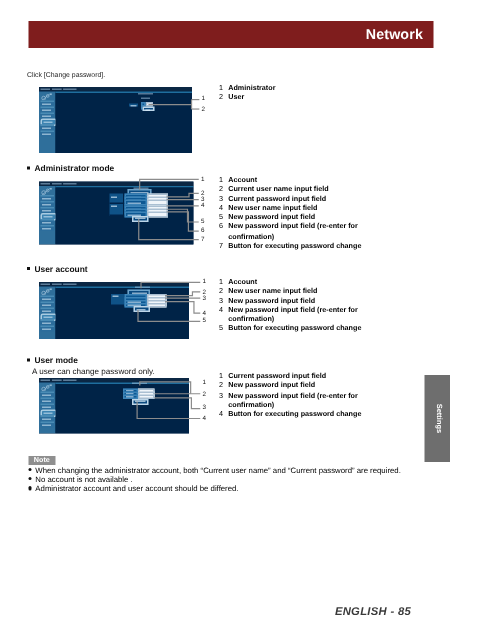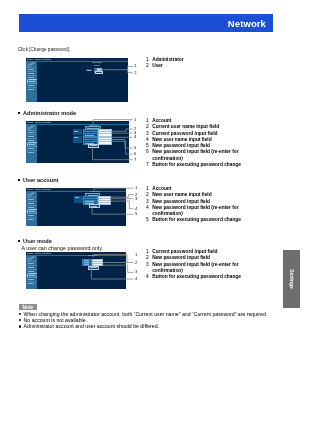--- a/index.html
+++ b/index.html
@@ -2,21 +2,21 @@
 <html><head>
 <meta charset="utf-8">
 <style>
   html,body{margin:0;padding:0;}
   body{width:300px;height:424px;background:#fff;
        font-family:"Liberation Sans",sans-serif;position:relative;overflow:hidden;
        -webkit-font-smoothing:antialiased;}
   .page{position:absolute;left:0;top:0;width:300px;height:424px;}
 
   
-  .hdr{position:absolute;left:19px;top:14px;width:254px;height:18px;background:#1d4ed8;}
+  .hdr{position:absolute;left:19px;top:14px;width:254px;height:18px;background:#7f1d1d;padding-left:16px;}
   .hdr-title{position:absolute;right:7px;top:3.5px;color:#fff;font-size:9.5px;
              font-weight:bold;letter-spacing:.1px;line-height:11px;}
 
   
   .h1{position:absolute;left:16px;top:36.5px;font-size:8px;font-weight:bold;color:#111;
       line-height:9px;white-space:nowrap;letter-spacing:-0.05px;}
   .h1 .sq{display:inline-block;width:6px;height:6px;background:#111;margin-right:3px;}
   .h2{position:absolute;font-size:5.6px;font-weight:bold;color:#111;line-height:7px;white-space:nowrap;}
   .h2 .sq{display:inline-block;width:2.4px;height:2.4px;background:#111;margin-right:2.6px;vertical-align:1px;}
   .sub{position:absolute;font-size:4.6px;color:#222;line-height:6px;white-space:nowrap;}
@@ -446,13 +446,14 @@
   <div id="notes">
       <div class="note-line" style="left: 19px; top: 310.5px;"><span class="b"></span><span>When changing the administrator account, both “Current user name” and “Current password” are required.</span></div>
       <div class="note-line" style="left: 19px; top: 316.8px;"><span class="b"></span><span>No account is not available .</span></div>
       <div class="note-line" style="left: 19px; top: 323.1px;"><span class="b"></span><span>Administrator account and user account should be differed.</span></div>
     </div>
 
   <div class="tab">
     <span>Settings</span>
   </div>
 
+  <div class="footer">ENGLISH - 85</div>
 </div>
 
 </body></html>

